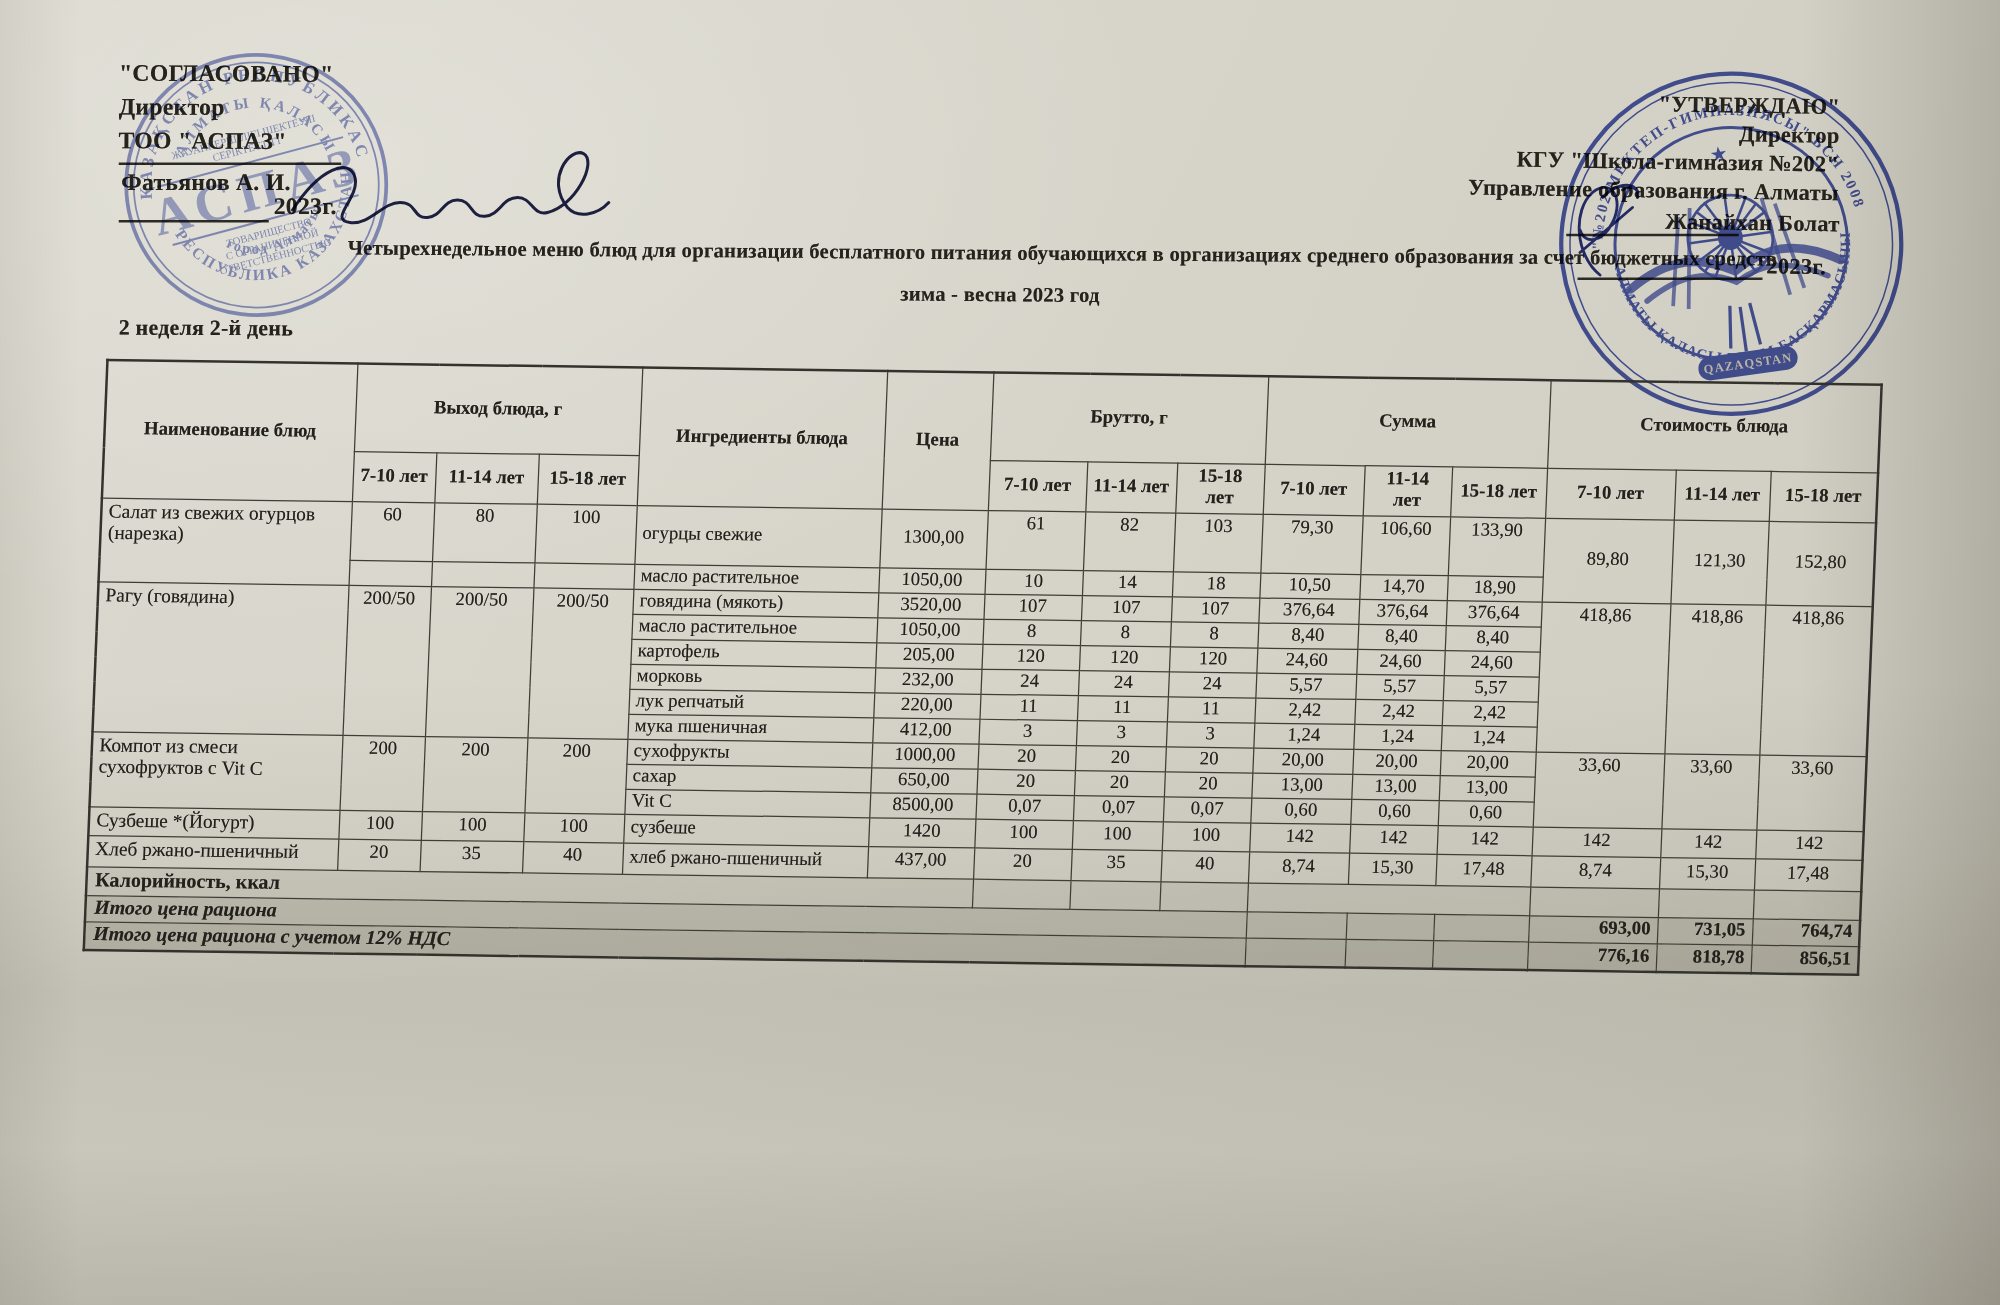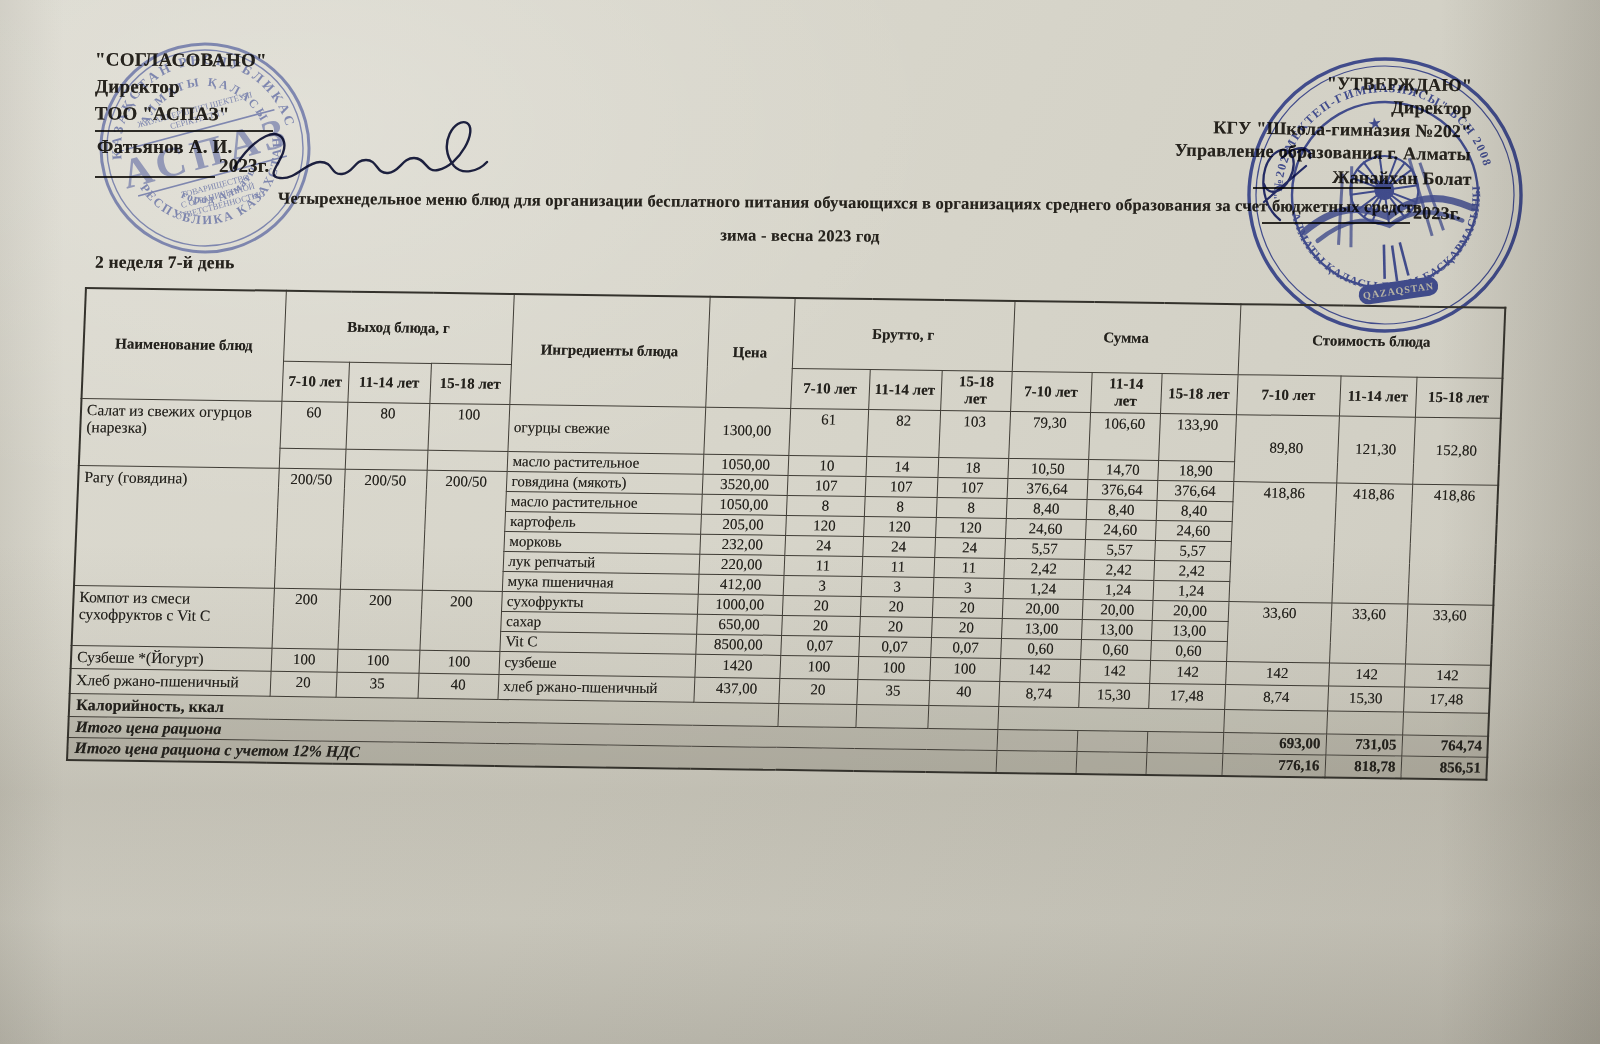--- a/index.html
+++ b/index.html
@@ -70,21 +70,21 @@
     <div>КГУ "Школа-гимназия №202"</div>
     <div>Управление образования г. Алматы</div>
   </div>
   <div class="abs uline" style="left:1253px;top:187px;width:138px;height:1.8px;"></div>
   <div class="abs txt" style="left:1332px;top:168px;font-size:18px;transform:rotate(0.9deg);">Жанайхан Болат</div>
   <div class="abs uline" style="left:1262px;top:222px;width:148px;height:1.8px;"></div>
   <div class="abs txt" style="left:1413px;top:203px;font-size:18px;transform:rotate(0.9deg);">2023г.</div>
 
   <div class="abs doc-title txt">Четырехнедельное меню блюд для организации бесплатного питания обучающихся в организациях среднего образования за счет бюджетных средств</div>
   <div class="abs doc-subtitle txt">зима - весна 2023 год</div>
-  <div class="abs week-day txt">2 неделя 7-й день</div>
+  <div class="abs week-day txt">2 неделя 2-й день</div>
 
   <svg class="abs stamp" style="left:88px;top:36px;opacity:0.60;" width="235" height="225" viewBox="0 0 235 225">
     <g transform="rotate(-15 117 112)" stroke="#4657b2" fill="#4657b2" font-family="Liberation Serif,serif">
       <defs>
         <path id="lt" d="M 33,112 A 84,84 0 0 1 201,112"></path>
         <path id="lb" d="M 41,112 A 76,76 0 0 0 193,112"></path>
         <path id="lti" d="M 55,112 A 62,62 0 0 1 179,112"></path>
         <path id="lbi" d="M 62,112 A 55,55 0 0 0 172,112"></path>
       </defs>
       <circle cx="117" cy="112" r="104" fill="none" stroke-width="3"></circle>

